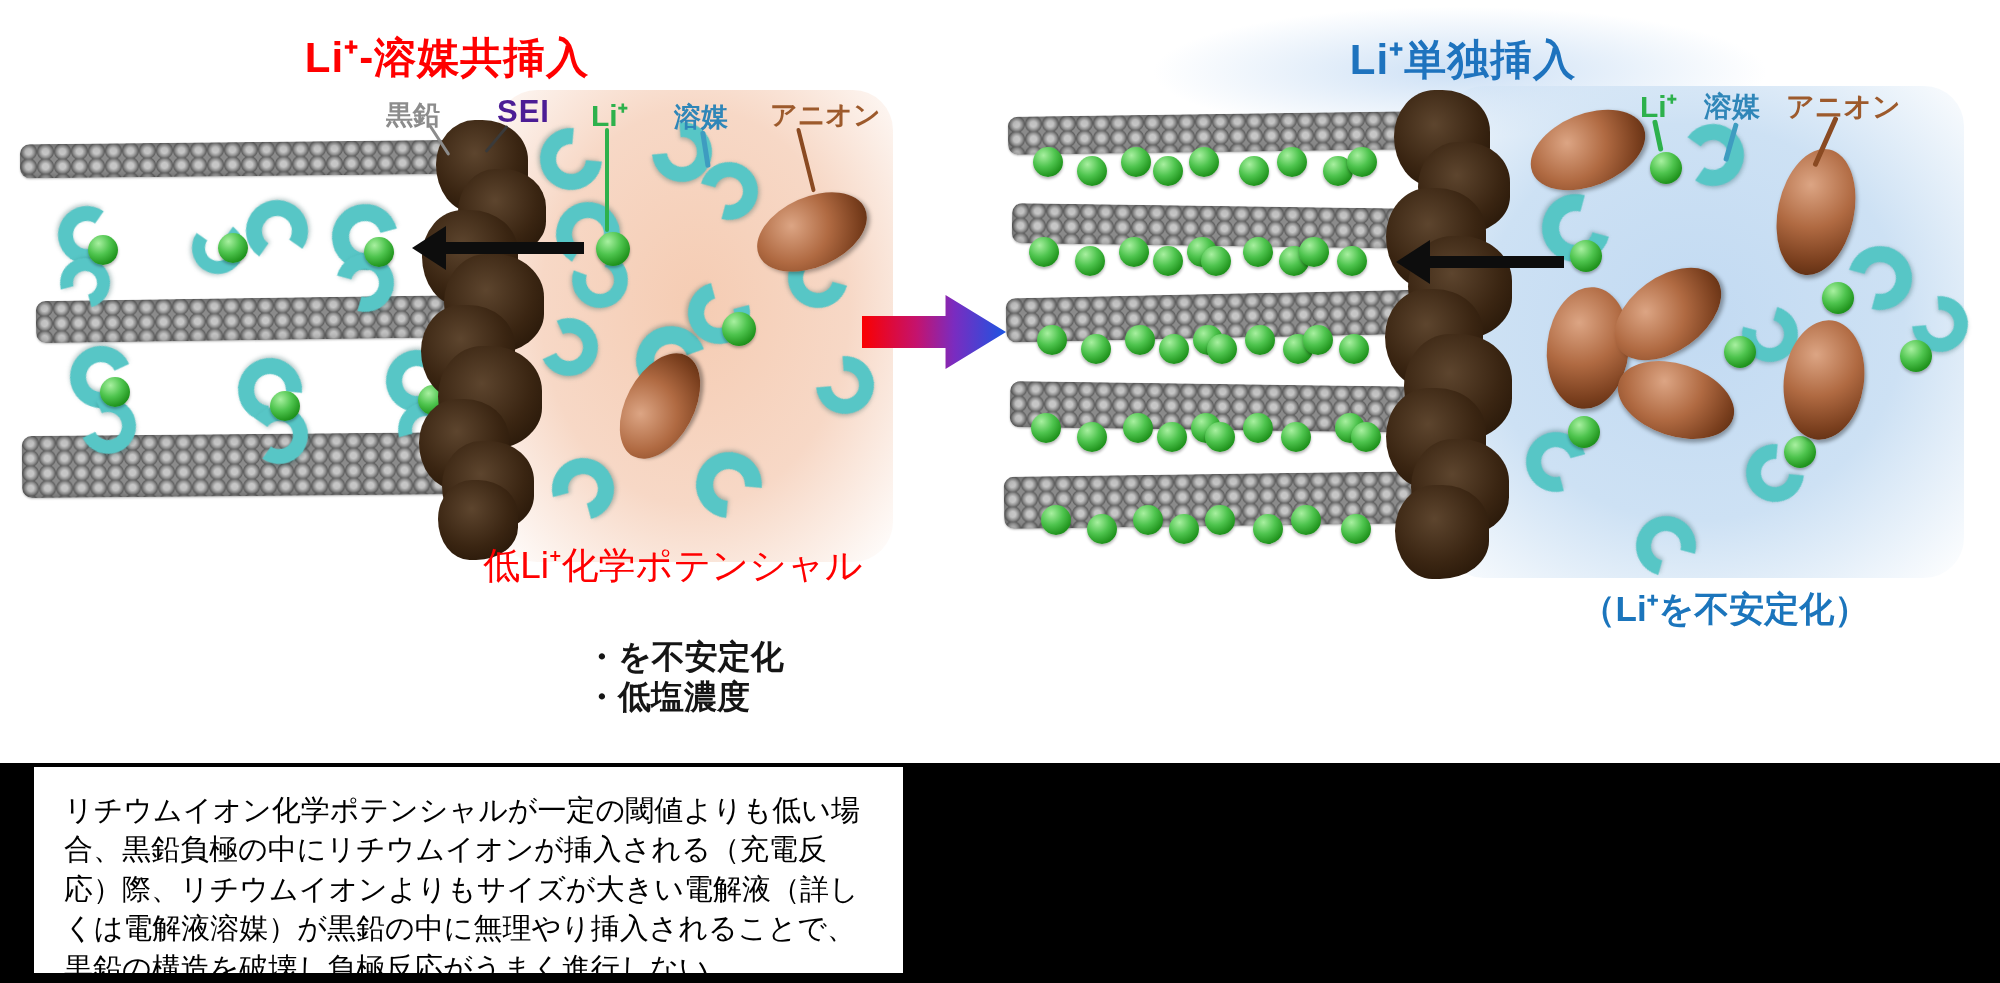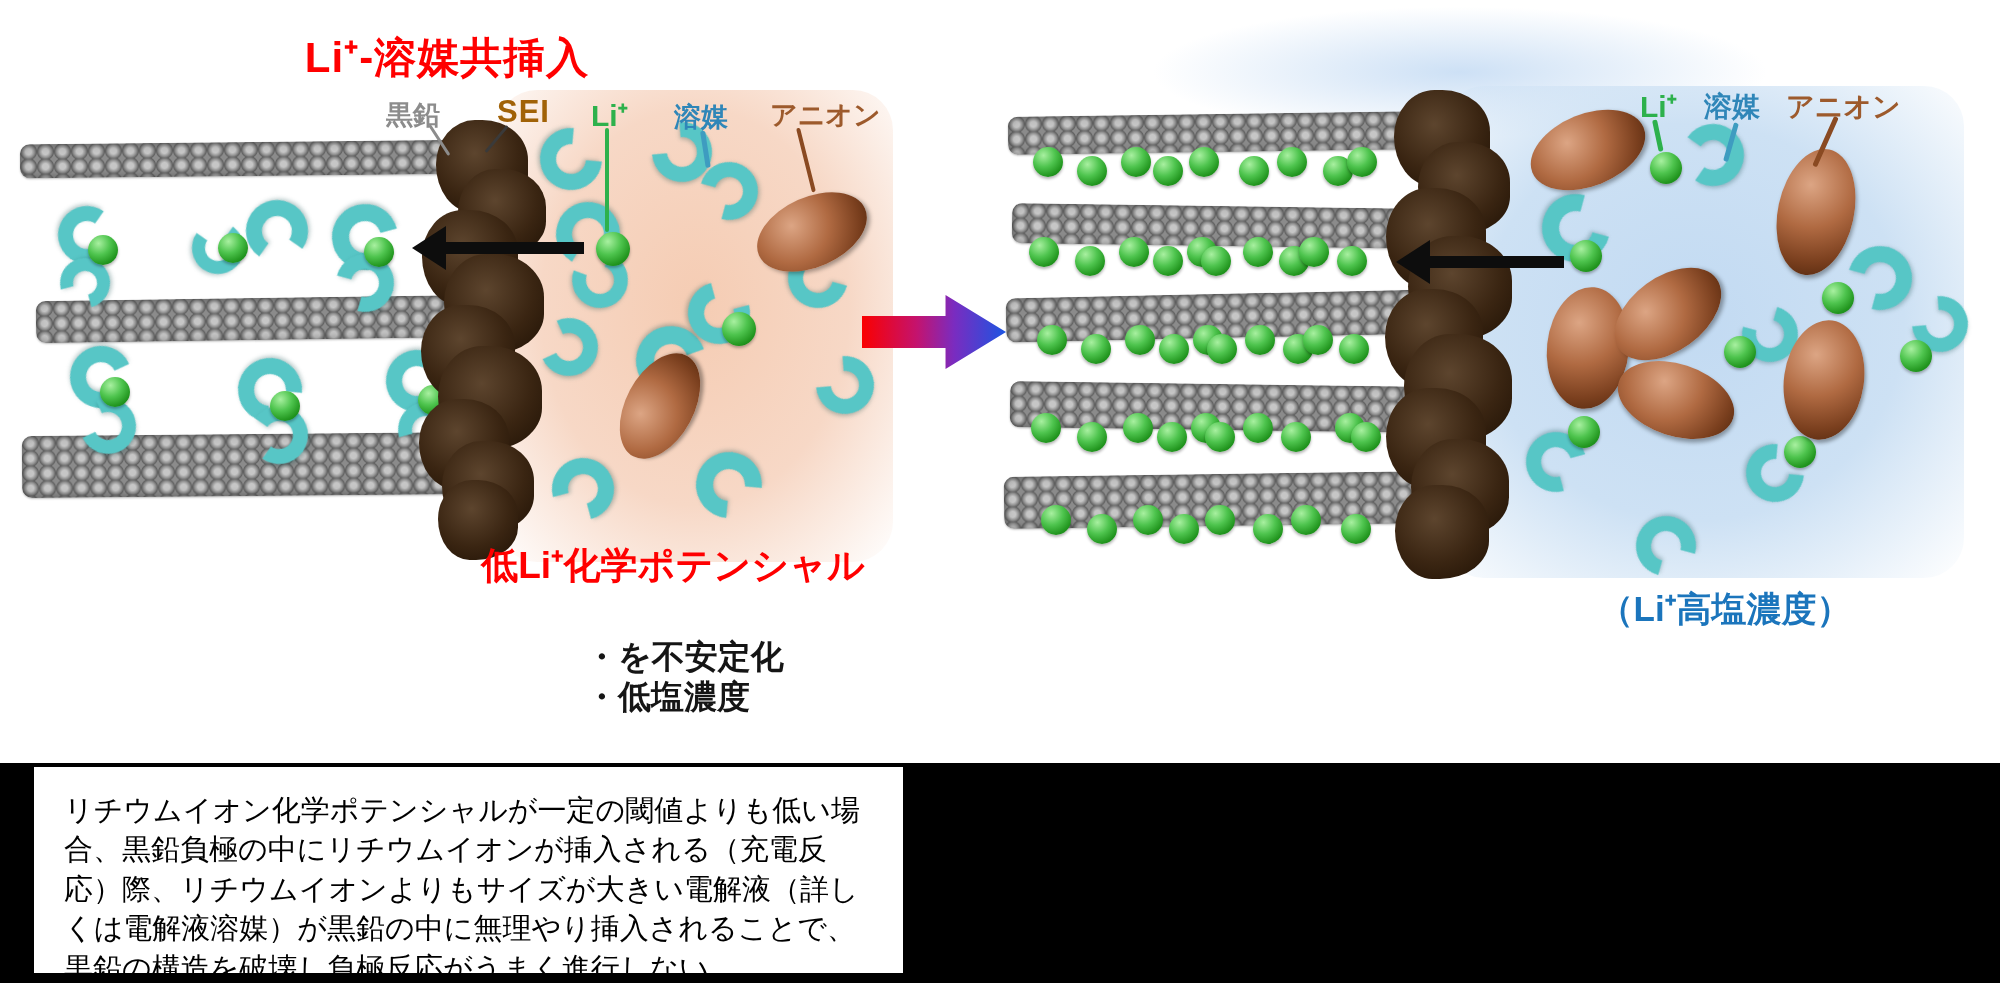--- a/index.html
+++ b/index.html
@@ -28,40 +28,41 @@
      background:radial-gradient(circle at 42% 36%, #5d452e 0%, #3a2512 55%, #1f1104 100%);
      border-radius:46% 54% 57% 43% / 53% 47% 44% 56%;}
   .blk-arrow{position:absolute;z-index:5;}
   .arrow-shaft{position:absolute;background:#0d0d0d;}
   .arrow-head{position:absolute;width:0;height:0;border-style:solid;
      border-top:22px solid transparent;border-bottom:22px solid transparent;
      border-right:34px solid #0d0d0d;border-left:0;}
   .grad-arrow{position:absolute;z-index:5;
      clip-path:polygon(0 31%, 58% 31%, 58% 6%, 100% 50%, 58% 94%, 58% 69%, 0 69%);
      background:linear-gradient(90deg,#fa0000 0%,#c4136e 38%,#7a2cc0 64%,#1b55e2 100%);}
-  .pot-head{position:absolute;font-weight:bold;font-size:37px;text-align:center;width:400px;z-index:7;}
+  .pot-head{position:absolute;font-weight:normal;font-size:37px;text-align:center;width:400px;z-index:7;}
   .pot-sub{position:absolute;font-weight:bold;font-size:35px;text-align:center;width:400px;z-index:7;}
   .bullets{position:absolute;font-weight:bold;font-size:33px;color:#151515;line-height:40px;z-index:7;}
   .band{position:absolute;left:0;top:763px;width:2000px;height:220px;background:#000;z-index:8;}
   .caption-box{position:absolute;background:#fff;border:2px solid #000;box-sizing:border-box;
      color:#000;overflow:hidden;z-index:9;padding:8px 14px;}
   .caption-box p{margin:16px;font-size:29px;line-height:1.36;font-weight:500;}
 </style>
 </head>
 <body>
 
 <div id="stage">
 
   <div class="halo" style="left:1150px;top:6px;width:620px;height:132px;"></div>
 
   <div class="ttl" style="left:247px;top:27px;width:400px;color:#ff0000;">Li⁺-溶媒共挿入</div>
+  <div class="ttl" style="left:1258px;top:29px;width:410px;color:#1e73be;">Li⁺単独挿入</div>
 
   <div class="lbl" style="left:386px;top:97px;font-size:27px;color:#8c8c8c;">黒鉛</div>
   <div class="leader" style="left:428px;top:125px;width:3px;height:36px;background:#8c8c8c;transform:rotate(-33deg);"></div>
-  <div class="lbl" style="left:497px;top:94px;font-size:31px;color:#a16207;letter-spacing:1px;">SEI</div>
+  <div class="lbl" style="left:497px;top:94px;font-size:31px;color:#4c1d95;letter-spacing:1px;">SEI</div>
   <div class="leader" style="left:506px;top:126px;width:3px;height:34px;background:#3a3a3a;transform:rotate(40deg);"></div>
   <div class="lbl" style="left:591px;top:94px;font-size:30px;color:#2db14c;">Li⁺</div>
   <div class="leader" style="left:605px;top:128px;width:4px;height:104px;background:#2db14c;"></div>
   <div class="lbl" style="left:674px;top:99px;font-size:27px;color:#2f86b8;">溶媒</div>
   <div class="leader" style="left:700px;top:131px;width:5px;height:37px;background:#3e9cc0;transform:rotate(-9deg);"></div>
   <div class="lbl" style="left:770px;top:97px;font-size:27px;color:#9d5a2c;">アニオン</div>
   <div class="leader" style="left:796px;top:128px;width:4px;height:66px;background:#8a4a22;transform:rotate(-14deg);"></div>
 
   <div class="lbl" style="left:1640px;top:85px;font-size:30px;color:#2db14c;">Li⁺</div>
   <div class="leader" style="left:1652px;top:120px;width:5px;height:32px;background:#2db14c;transform:rotate(-12deg);"></div>
@@ -79,21 +80,21 @@
     <div class="arrow-shaft" style="left:30px;top:16px;width:138px;height:12px;"></div>
   </div>
 
   <div class="grad-arrow" style="left:862px;top:290px;width:144px;height:84px;"></div>
 
   <div class="pot-head" style="left:473px;top:538px;color:#ff0000;">低Li⁺化学ポテンシャル</div>
   <div class="bullets" style="left:585px;top:637px;">
     <div>・を不安定化</div>
     <div>・低塩濃度</div>
   </div>
-  <div class="pot-sub" style="left:1525px;top:584px;color:#1b75bc;">（Li⁺高塩濃度）</div>
+  <div class="pot-sub" style="left:1525px;top:584px;color:#1b75bc;">（Li⁺を不安定化）</div>
 
   <div class="band"></div>
   <div class="caption-box" style="left:32px;top:765px;width:873px;height:210px;">
     <p>リチウムイオン化学ポテンシャルが一定の閾値よりも低い場合、黒鉛負極の中にリチウムイオンが挿入される（充電反応）際、リチウムイオンよりもサイズが大きい電解液（詳しくは電解液溶媒）が黒鉛の中に無理やり挿入されることで、黒鉛の構造を破壊し負極反応がうまく進行しない。</p>
   </div>
 <div class="elec elec-left" style="left: 497px; top: 90px; width: 396px; height: 472px;"></div>
     <div class="elec elec-right" style="left: 1444px; top: 86px; width: 520px; height: 492px;"></div>
     <div class="graphite-layer" style="left: 20px; top: 142px; width: 462px; height: 34px; transform: rotate(-0.6deg);"></div>
     <div class="graphite-layer" style="left: 36px; top: 298px; width: 452px; height: 42px; transform: rotate(-0.8deg);"></div>
     <div class="graphite-layer" style="left: 22px; top: 434px; width: 462px; height: 62px; transform: rotate(-0.5deg);"></div>

